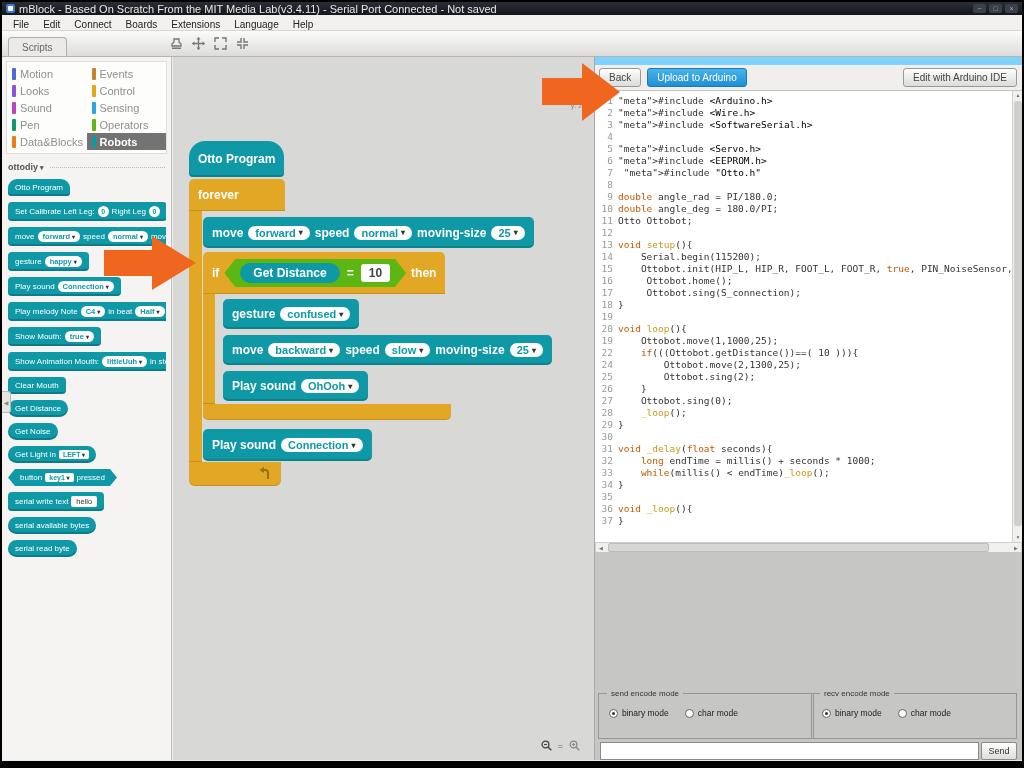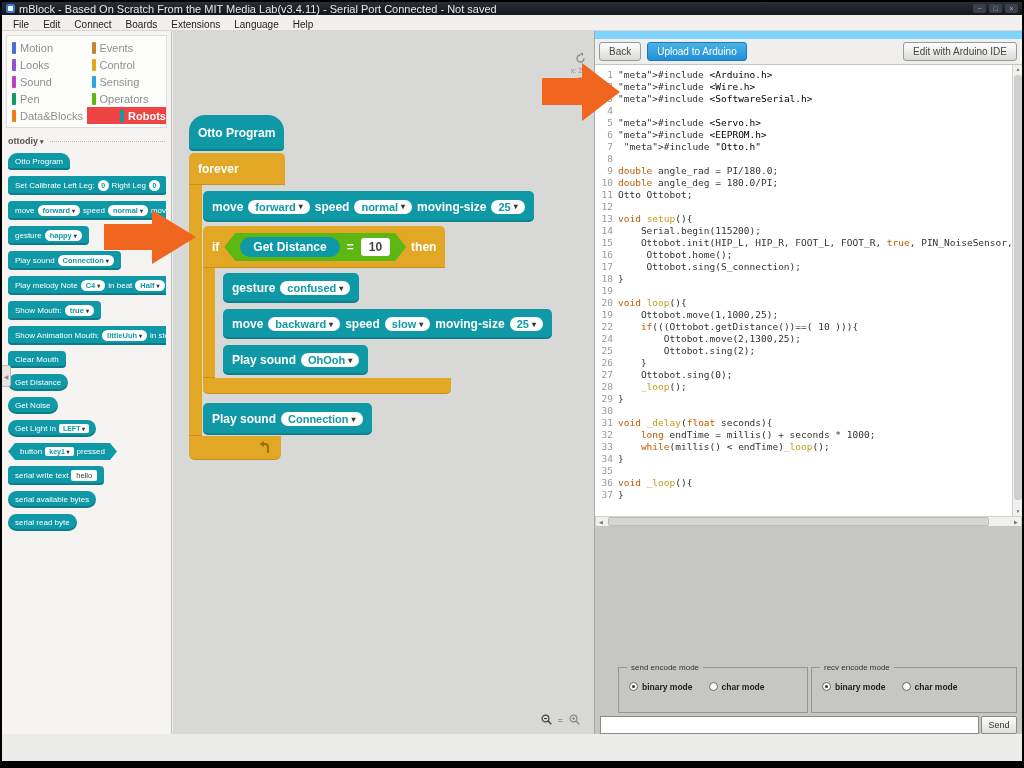--- a/index.html
+++ b/index.html
@@ -27,21 +27,21 @@
 
   
   .main{position:relative;height:703px;}
 
   
   .palette{position:absolute;left:0;top:0;width:170px;height:100%;background:#f5f4f2;border-right:1px solid #c2c1bd;overflow:hidden;}
   .categories{margin:4px 4px 0;background:#fdfdfc;border:1px solid #deddd9;display:grid;grid-template-columns:1fr 1fr;padding:3px 0;}
   .cat{display:flex;align-items:center;height:17px;padding-left:5px;overflow:hidden;}
   .chip{width:4px;height:12px;border-radius:1px;margin-right:4px;flex:none;}
   .cat-label{font-size:11px;color:#8f8f8d;white-space:nowrap;}
-  .cat.sel{background:#ef4444;justify-content:flex-end;}
+  .cat.sel{background:#737373;}
   .cat.sel .cat-label{color:#fff;font-weight:bold;}
   .ext-row{display:flex;align-items:center;margin:8px 6px 5px;}
   .ext-label{font-size:9px;font-weight:bold;color:#555;white-space:nowrap;}
   .caret{font-size:7px;color:#555;margin-left:2px;}
   .ext-line{flex:1;border-top:1px dotted #bbb;margin-left:6px;}
   .pblocks{display:flex;flex-direction:column;align-items:flex-start;gap:6px;padding:2px 0 0 6px;overflow:hidden;width:164px;}
   .pblock{background:#0f99a6;box-shadow:inset 0 -2px 0 rgba(0,0,0,.18);color:#fff;font-size:8px;display:flex;align-items:center;gap:3px;padding:4px 7px;border-radius:4px;white-space:nowrap;flex:none;}
   .pblock.hat{border-radius:9px 9px 3px 3px;}
   .pblock.reporter{border-radius:9px;}
   .pblock.boolean{clip-path:polygon(7px 0,calc(100% - 7px) 0,100% 50%,calc(100% - 7px) 100%,7px 100%,0 50%);padding:4px 12px;box-shadow:none;}
@@ -82,25 +82,25 @@
   .vscroll{position:absolute;right:0;top:34px;width:10px;height:451px;background:#f0f0ee;border-left:1px solid #d0d0ce;}
   .vscroll .thumb{position:absolute;left:1px;top:10px;width:8px;height:425px;background:#cfcfcd;border-radius:3px;}
   .vscroll .up,.vscroll .dn{position:absolute;left:0;width:10px;height:9px;font-size:5px;color:#777;text-align:center;line-height:9px;}
   .vscroll .dn{bottom:0;}
   .hscroll{position:relative;height:11px;background:#f0f0ee;border:1px solid #cfcfcb;display:flex;align-items:center;}
   .hscroll .la,.hscroll .ra{width:10px;font-size:5px;color:#777;text-align:center;}
   .hscroll .htrack{flex:1;position:relative;height:9px;}
   .hscroll .hthumb{position:absolute;left:2px;top:0;width:94%;height:9px;background:#d6d6d4;border:1px solid #bdbdbb;border-radius:2px;}
   .serial{position:absolute;left:0;right:0;top:495px;bottom:0;background:#c6c6c4;}
   .groupbox{position:absolute;top:141px;height:46px;border:1px solid #98978f;}
-  .gb-send{left:23px;width:190px;}
+  .gb-send{left:3px;width:216px;}
   .gb-recv{left:216px;width:206px;}
   .gb-title{position:absolute;top:-5px;left:8px;background:#c6c6c4;padding:0 4px;font-size:8px;color:#333;}
   .radios{display:flex;gap:16px;padding:14px 0 0 10px;}
-  .radio{display:flex;align-items:flex-start;gap:4px;font-size:8.5px;color:#222;font-weight:bold;}
+  .radio{display:flex;align-items:flex-end;gap:4px;font-size:8.5px;color:#222;}
   .rb{width:9px;height:9px;border-radius:50%;border:1px solid #666;background:#fdfdfd;position:relative;flex:none;}
   .rb.checked::after{content:"";position:absolute;left:2px;top:2px;width:3px;height:3px;border-radius:50%;background:#333;}
   .sendrow{position:absolute;left:5px;right:5px;top:190px;height:18px;display:flex;gap:2px;}
   .sendrow input{flex:1;border:1px solid #8a8a86;background:#fff;font-size:10px;padding:0 4px;}
   .send-btn{width:36px;font-size:9px;border:1px solid #8a8a86;background:linear-gradient(#fdfdfd,#dedddb);color:#333;border-radius:2px;}
 
   
   .arrow{position:absolute;z-index:40;}
   .abody{position:absolute;background:#f1661f;}
   .ahead{position:absolute;width:0;height:0;}
@@ -130,20 +130,39 @@
 
   <span class="menu-item">File</span>
       <span class="menu-item">Edit</span>
       <span class="menu-item">Connect</span>
       <span class="menu-item">Boards</span>
       <span class="menu-item">Extensions</span>
       <span class="menu-item">Language</span>
       <span class="menu-item">Help</span>
     </div>
 
+  <div class="tabrow">
+    <div class="scripts-tab">Scripts</div>
+    <div class="tools">
+      <svg width="13" height="13" viewBox="0 0 13 13">
+          <path d="M4 2h5v3l2 2v2H2V7l2-2z" fill="none" stroke="#777" stroke-width="1.3"></path>
+          <rect x="2" y="10.5" width="9" height="1.5" fill="#777"></rect>
+        </svg>
+      <svg width="13" height="13" viewBox="0 0 13 13">
+          <path d="M6.5 0.5v12M0.5 6.5h12" stroke="#777" stroke-width="1.3"></path>
+          <path d="M6.5 0l2 2.5h-4zM6.5 13l2-2.5h-4zM0 6.5l2.5-2v4zM13 6.5l-2.5-2v4z" fill="#777"></path>
+        </svg>
+      <svg width="13" height="13" viewBox="0 0 13 13">
+          <path d="M1 5V1h4M8 1h4v4M12 8v4H8M5 12H1V8" fill="none" stroke="#777" stroke-width="1.4"></path>
+        </svg>
+      <svg width="13" height="13" viewBox="0 0 13 13">
+          <path d="M5 1v4H1M12 5H8V1M8 12V8h4M1 8h4v4" fill="none" stroke="#777" stroke-width="1.4"></path>
+        </svg>
+    </div>
+  </div>
 
   <div class="main">
 
     <div class="palette">
       <div class="categories">
 
           <div class="cat">
             <span class="chip" style="background: rgb(74, 108, 212);"></span>
             <span class="cat-label">Motion</span>
           </div>

